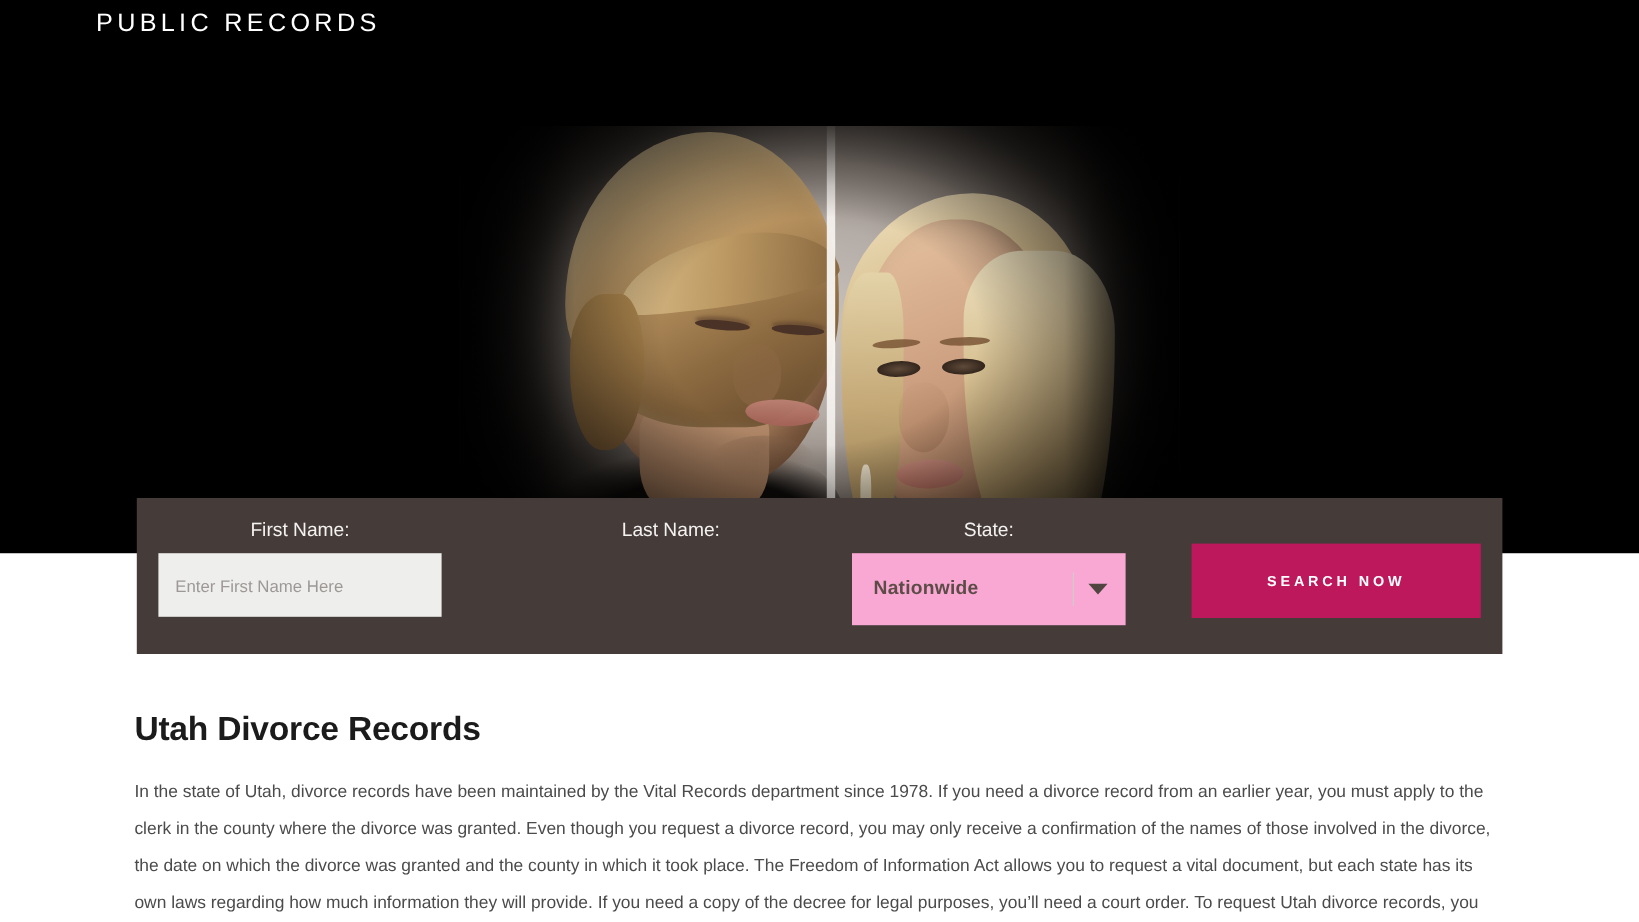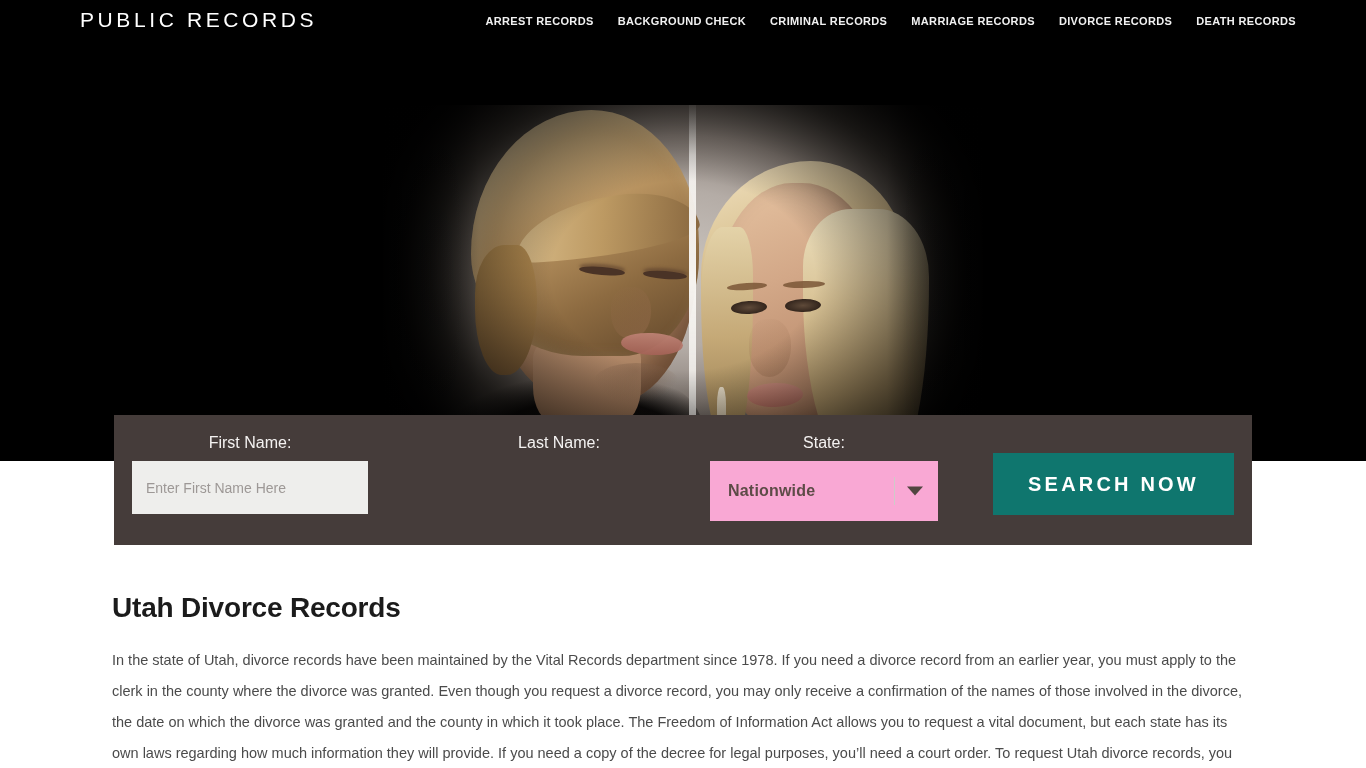--- a/index.html
+++ b/index.html
@@ -357,25 +357,25 @@
     border-right: 8px solid transparent;
     border-top: 9px solid #514540;
   }
 
   .search-button {
     position: absolute;
     left: 879px;
     top: 38px;
     width: 241px;
     height: 62px;
-    background: #0f766e;
+    background: #be185d;
     border: none;
     color: #ffffff;
     font-family: "Liberation Sans", sans-serif;
-    font-size: 20px;
+    font-size: 12px;
     font-weight: bold;
     letter-spacing: 3.2px;
     cursor: pointer;
   }
 
   
   .article {
     position: absolute;
     left: 112px;
     top: 592px;
@@ -426,28 +426,20 @@
     <div class="woman-earring"></div>
 
     <div class="photo-seam"></div>
     <div class="photo-vignette"></div>
   </div>
   <div class="hero-fade-sides"></div>
 </div>
 
 <header class="site-header">
   <div class="logo">PUBLIC RECORDS</div>
-  <nav class="main-nav">
-    <a class="nav-item">ARREST RECORDS</a>
-    <a class="nav-item">BACKGROUND CHECK</a>
-    <a class="nav-item">CRIMINAL RECORDS</a>
-    <a class="nav-item">MARRIAGE RECORDS</a>
-    <a class="nav-item">DIVORCE RECORDS</a>
-    <a class="nav-item">DEATH RECORDS</a>
-  </nav>
 </header>
 
 <section class="search-bar">
 
   <div class="field" id="field-first">
     <label class="field-label">First Name:</label>
     <input class="text-input" type="text" placeholder="Enter First Name Here" style="">
   </div>
 
   <div class="field" id="field-last">

